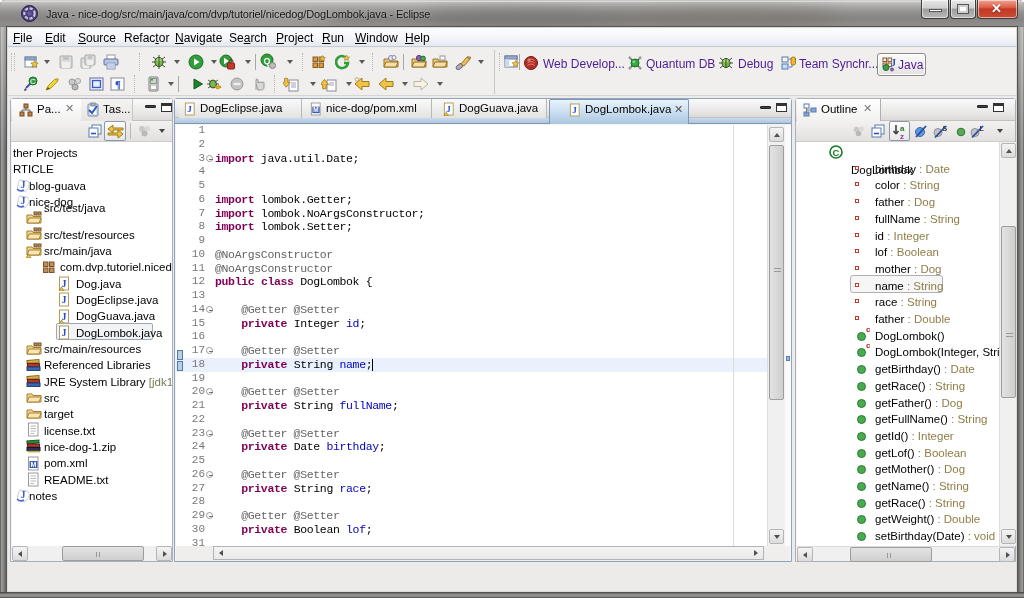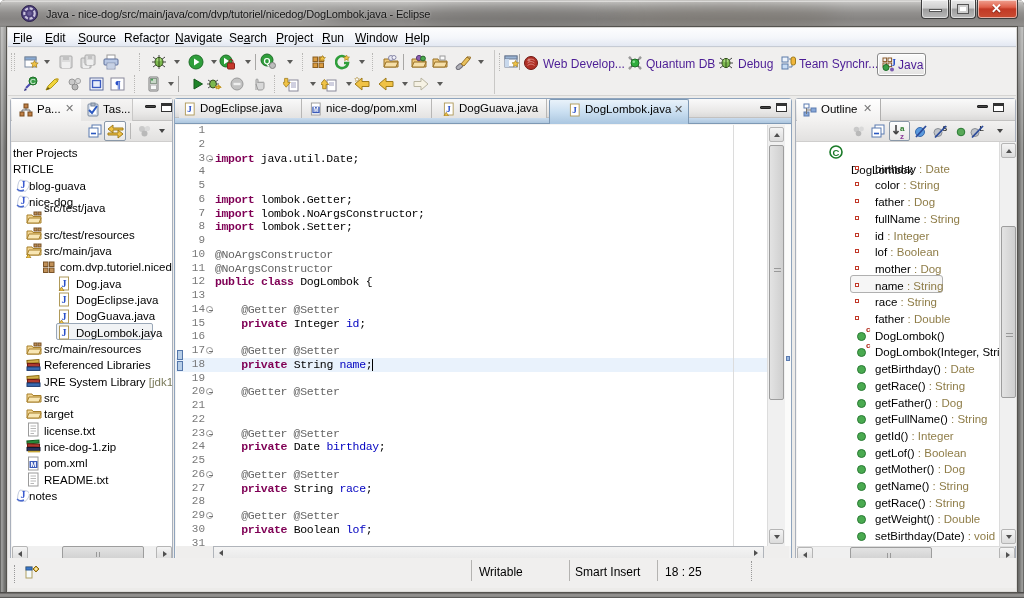--- a/index.html
+++ b/index.html
@@ -602,20 +602,21 @@
       <div class="cl" style="top:81.5px"><mk>import</mk> lombok.NoArgsConstructor;</div>
       <div class="cl" style="top:95.25px"><mk>import</mk> lombok.Setter;</div>
       <div class="cl" style="top:122.75px"><an>@NoArgsConstructor</an></div>
       <div class="cl" style="top:136.5px"><an>@NoArgsConstructor</an></div>
       <div class="cl" style="top:150.25px"><mk>public</mk> <mk>class</mk> DogLombok {</div>
       <div class="cl" style="top:177.75px"><an>    @Getter @Setter</an></div>
       <div class="cl" style="top:191.5px">    <mk>private</mk> Integer <fl>id</fl>;</div>
       <div class="cl" style="top:219px"><an>    @Getter @Setter</an></div>
       <div class="cl" style="top:232.75px">    <mk>private</mk> String <fl>name</fl>;</div>
       <div class="cl" style="top:260.25px"><an>    @Getter @Setter</an></div>
+      <div class="cl" style="top:274px">    <mk>private</mk> String <fl>fullName</fl>;</div>
       <div class="cl" style="top:301.5px"><an>    @Getter @Setter</an></div>
       <div class="cl" style="top:315.25px">    <mk>private</mk> Date <fl>birthday</fl>;</div>
       <div class="cl" style="top:342.75px"><an>    @Getter @Setter</an></div>
       <div class="cl" style="top:356.5px">    <mk>private</mk> String <fl>race</fl>;</div>
       <div class="cl" style="top:384px"><an>    @Getter @Setter</an></div>
       <div class="cl" style="top:397.75px">    <mk>private</mk> Boolean <fl>lof</fl>;</div>
       <div style="position:absolute;left:196px;top:234px;width:1px;height:12px;background:#000"></div>
     </div>
     <div class="sb" style="left:592px;top:26px;width:18px;height:421px;border-left:1px solid #dcdcdc">
       <div class="sbtn" style="left:1px;top:2px;width:15px;height:15px">
@@ -759,29 +760,13 @@
           <div class="arr" style="left:5px;top:4px;border-top:3.5px solid transparent;border-bottom:3.5px solid transparent;border-right:4px solid #505050"></div>
         </div>
       <div class="sbtn" style="right:0;top:0;width:16px;height:15px">
           <div class="arr" style="left:6px;top:4px;border-top:3.5px solid transparent;border-bottom:3.5px solid transparent;border-left:4px solid #505050"></div>
         </div>
       <div class="thumbh" style="left:53px;top:0;width:82px;height:15px">
           <div style="position:absolute;left:36px;top:5px;width:1px;height:5px;border-left:1px solid #999;border-right:1px solid #999;padding-left:2px"></div>
         </div>
     </div>
   </div>
-  <div id="status">
-    <div style="position:absolute;left:6px;top:7px;height:18px;border-left:1px dotted #999"></div>
-    <svg style="position:absolute;left:16px;top:6px" width="18" height="16" viewBox="0 0 18 16">
-        <rect x="2" y="3" width="6" height="11" fill="#f4fafc" stroke="#b0a060"></rect>
-        <rect x="2" y="3" width="6" height="3" fill="#3a78c8" stroke="#2a5a9a"></rect>
-        <path d="M12 2l3 3-3 3-3-3z" fill="#d8aa30" stroke="#8a6a10"></path>
-        <path d="M12 3.2l1.8 1.8-1.8 1.8-1.8-1.8z" fill="#f6e8b0"></path>
-      </svg>
-    <div class="ssep" style="left:463px;top:2px"></div>
-    <span style="position:absolute;left:471px;top:7px">Writable</span>
-    <div class="ssep" style="left:561px;top:2px"></div>
-    <span style="position:absolute;left:567px;top:7px">Smart Insert</span>
-    <div class="ssep" style="left:649px;top:2px"></div>
-    <span style="position:absolute;left:657px;top:7px">18 : 25</span>
-    <div style="position:absolute;left:743px;top:3px;height:20px;border-left:1px dotted #999"></div>
-  </div>
 </div>
 
 </body></html>

